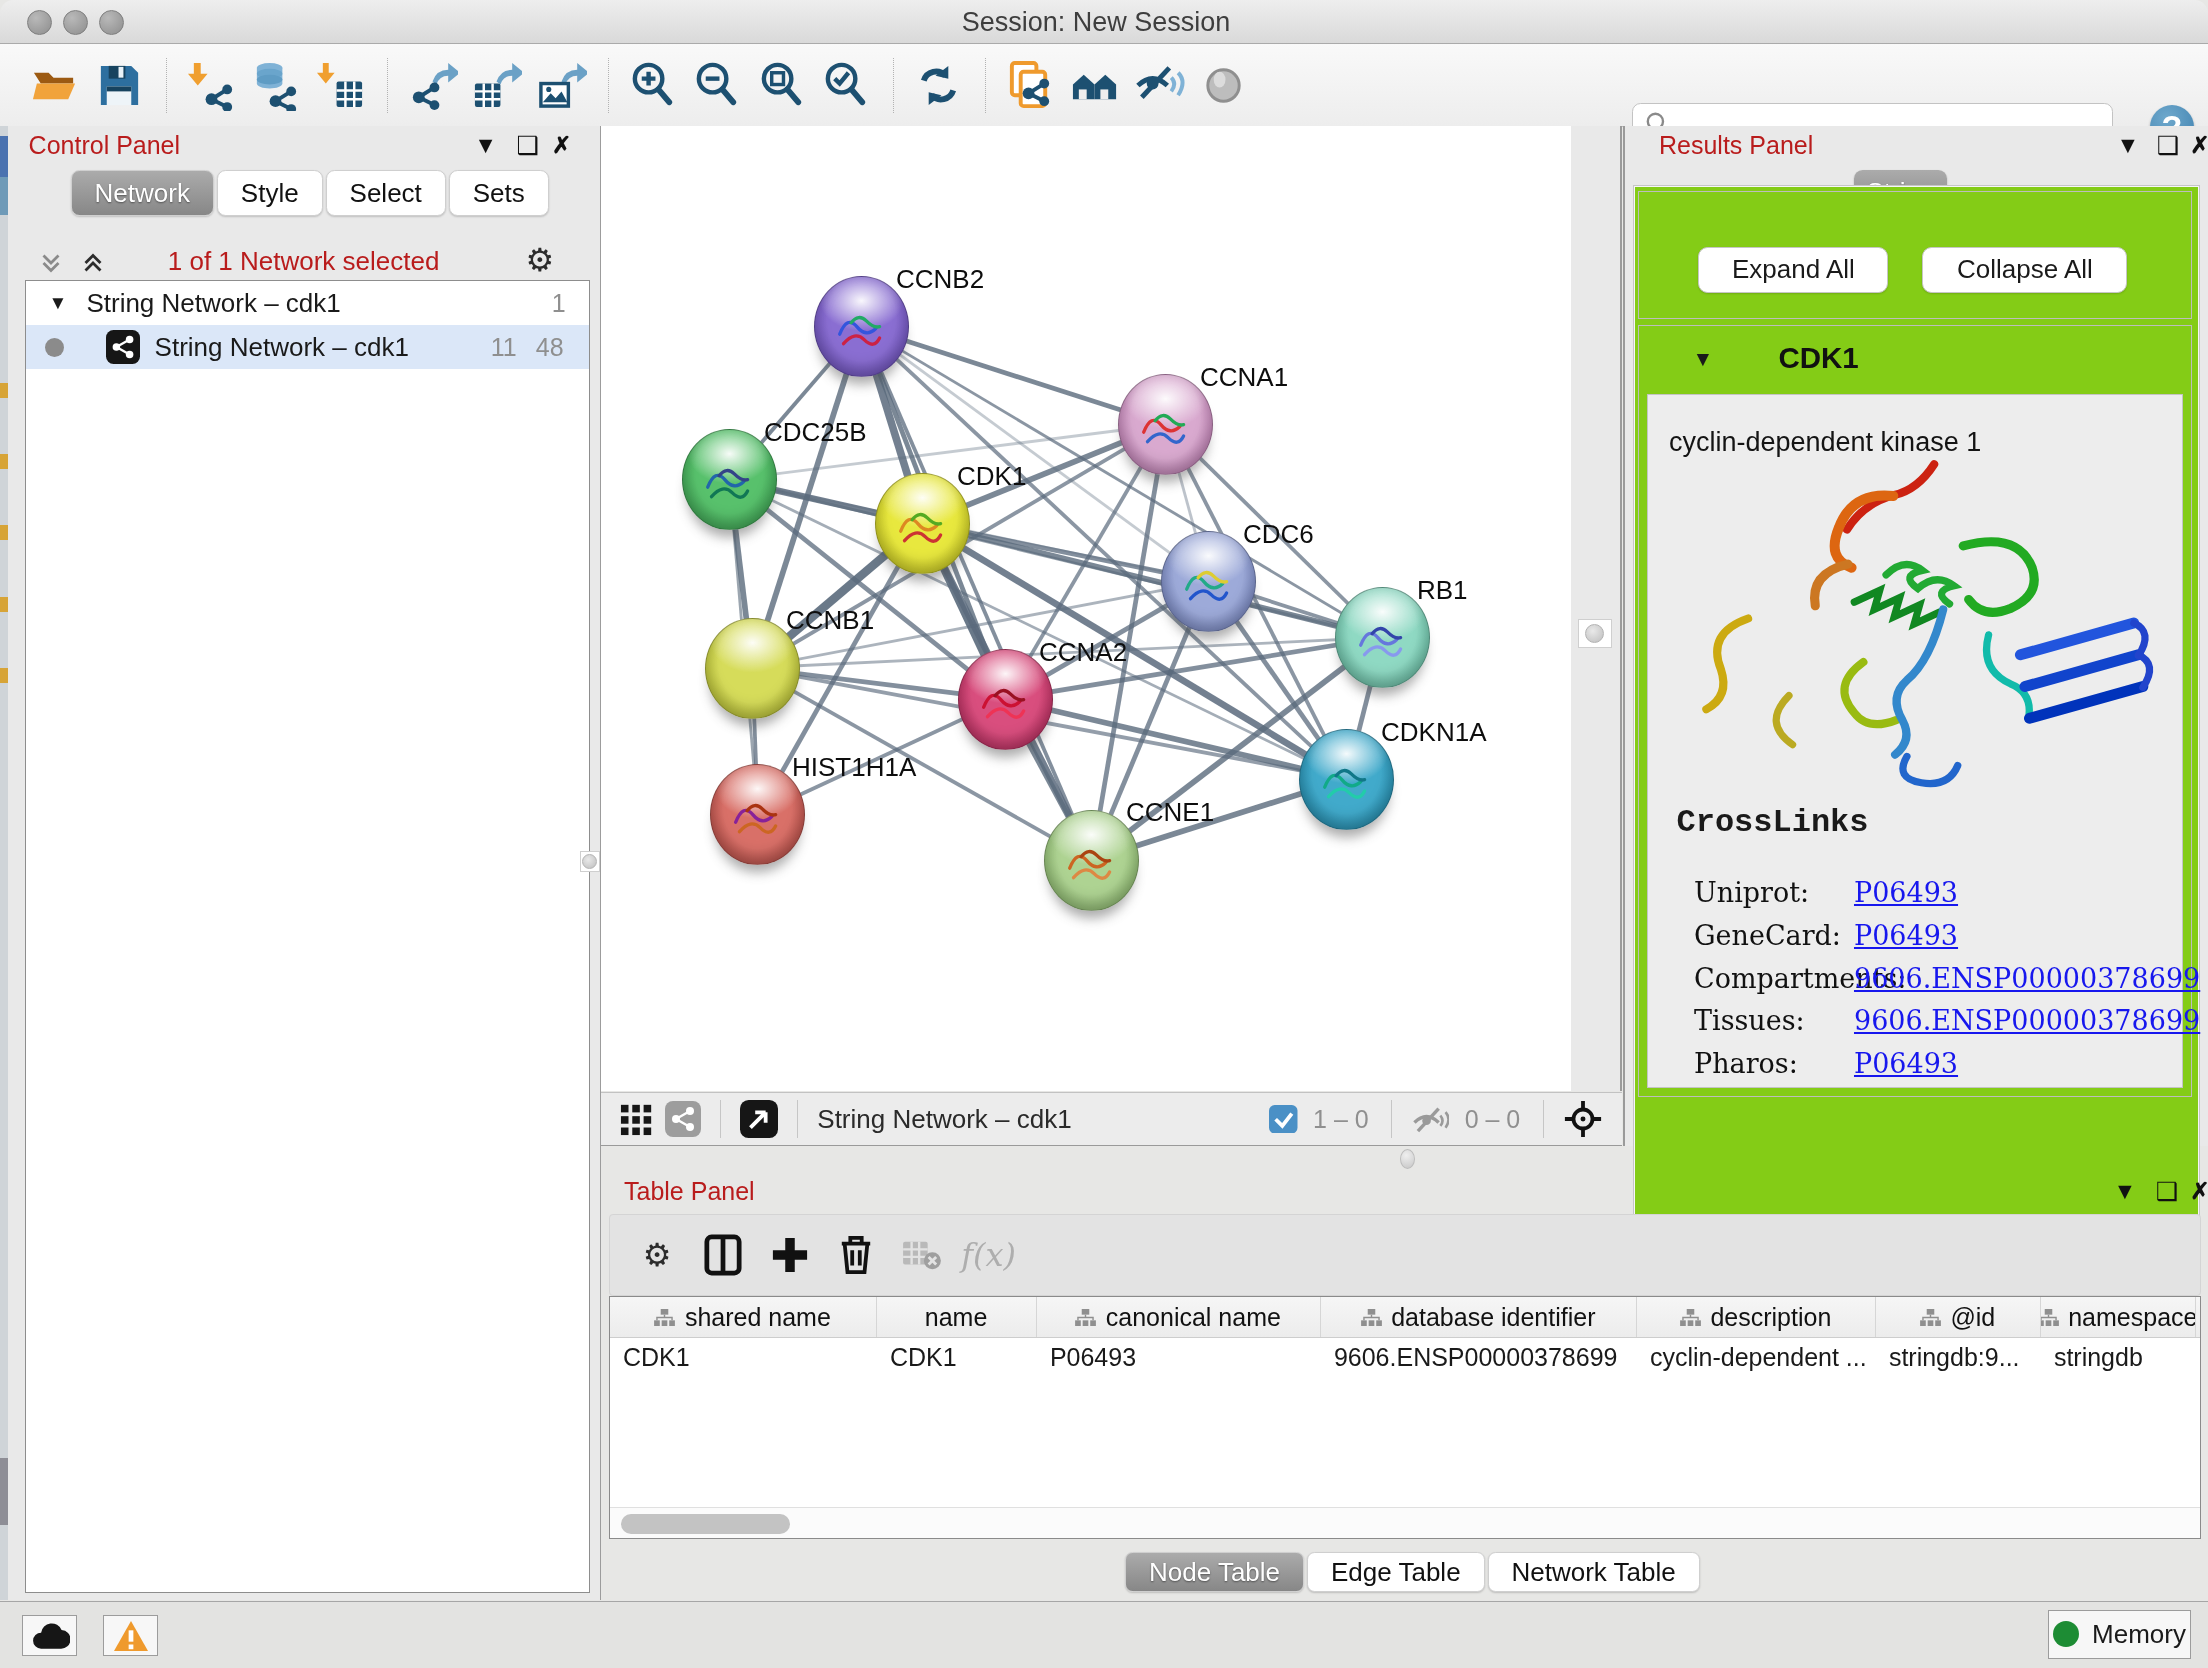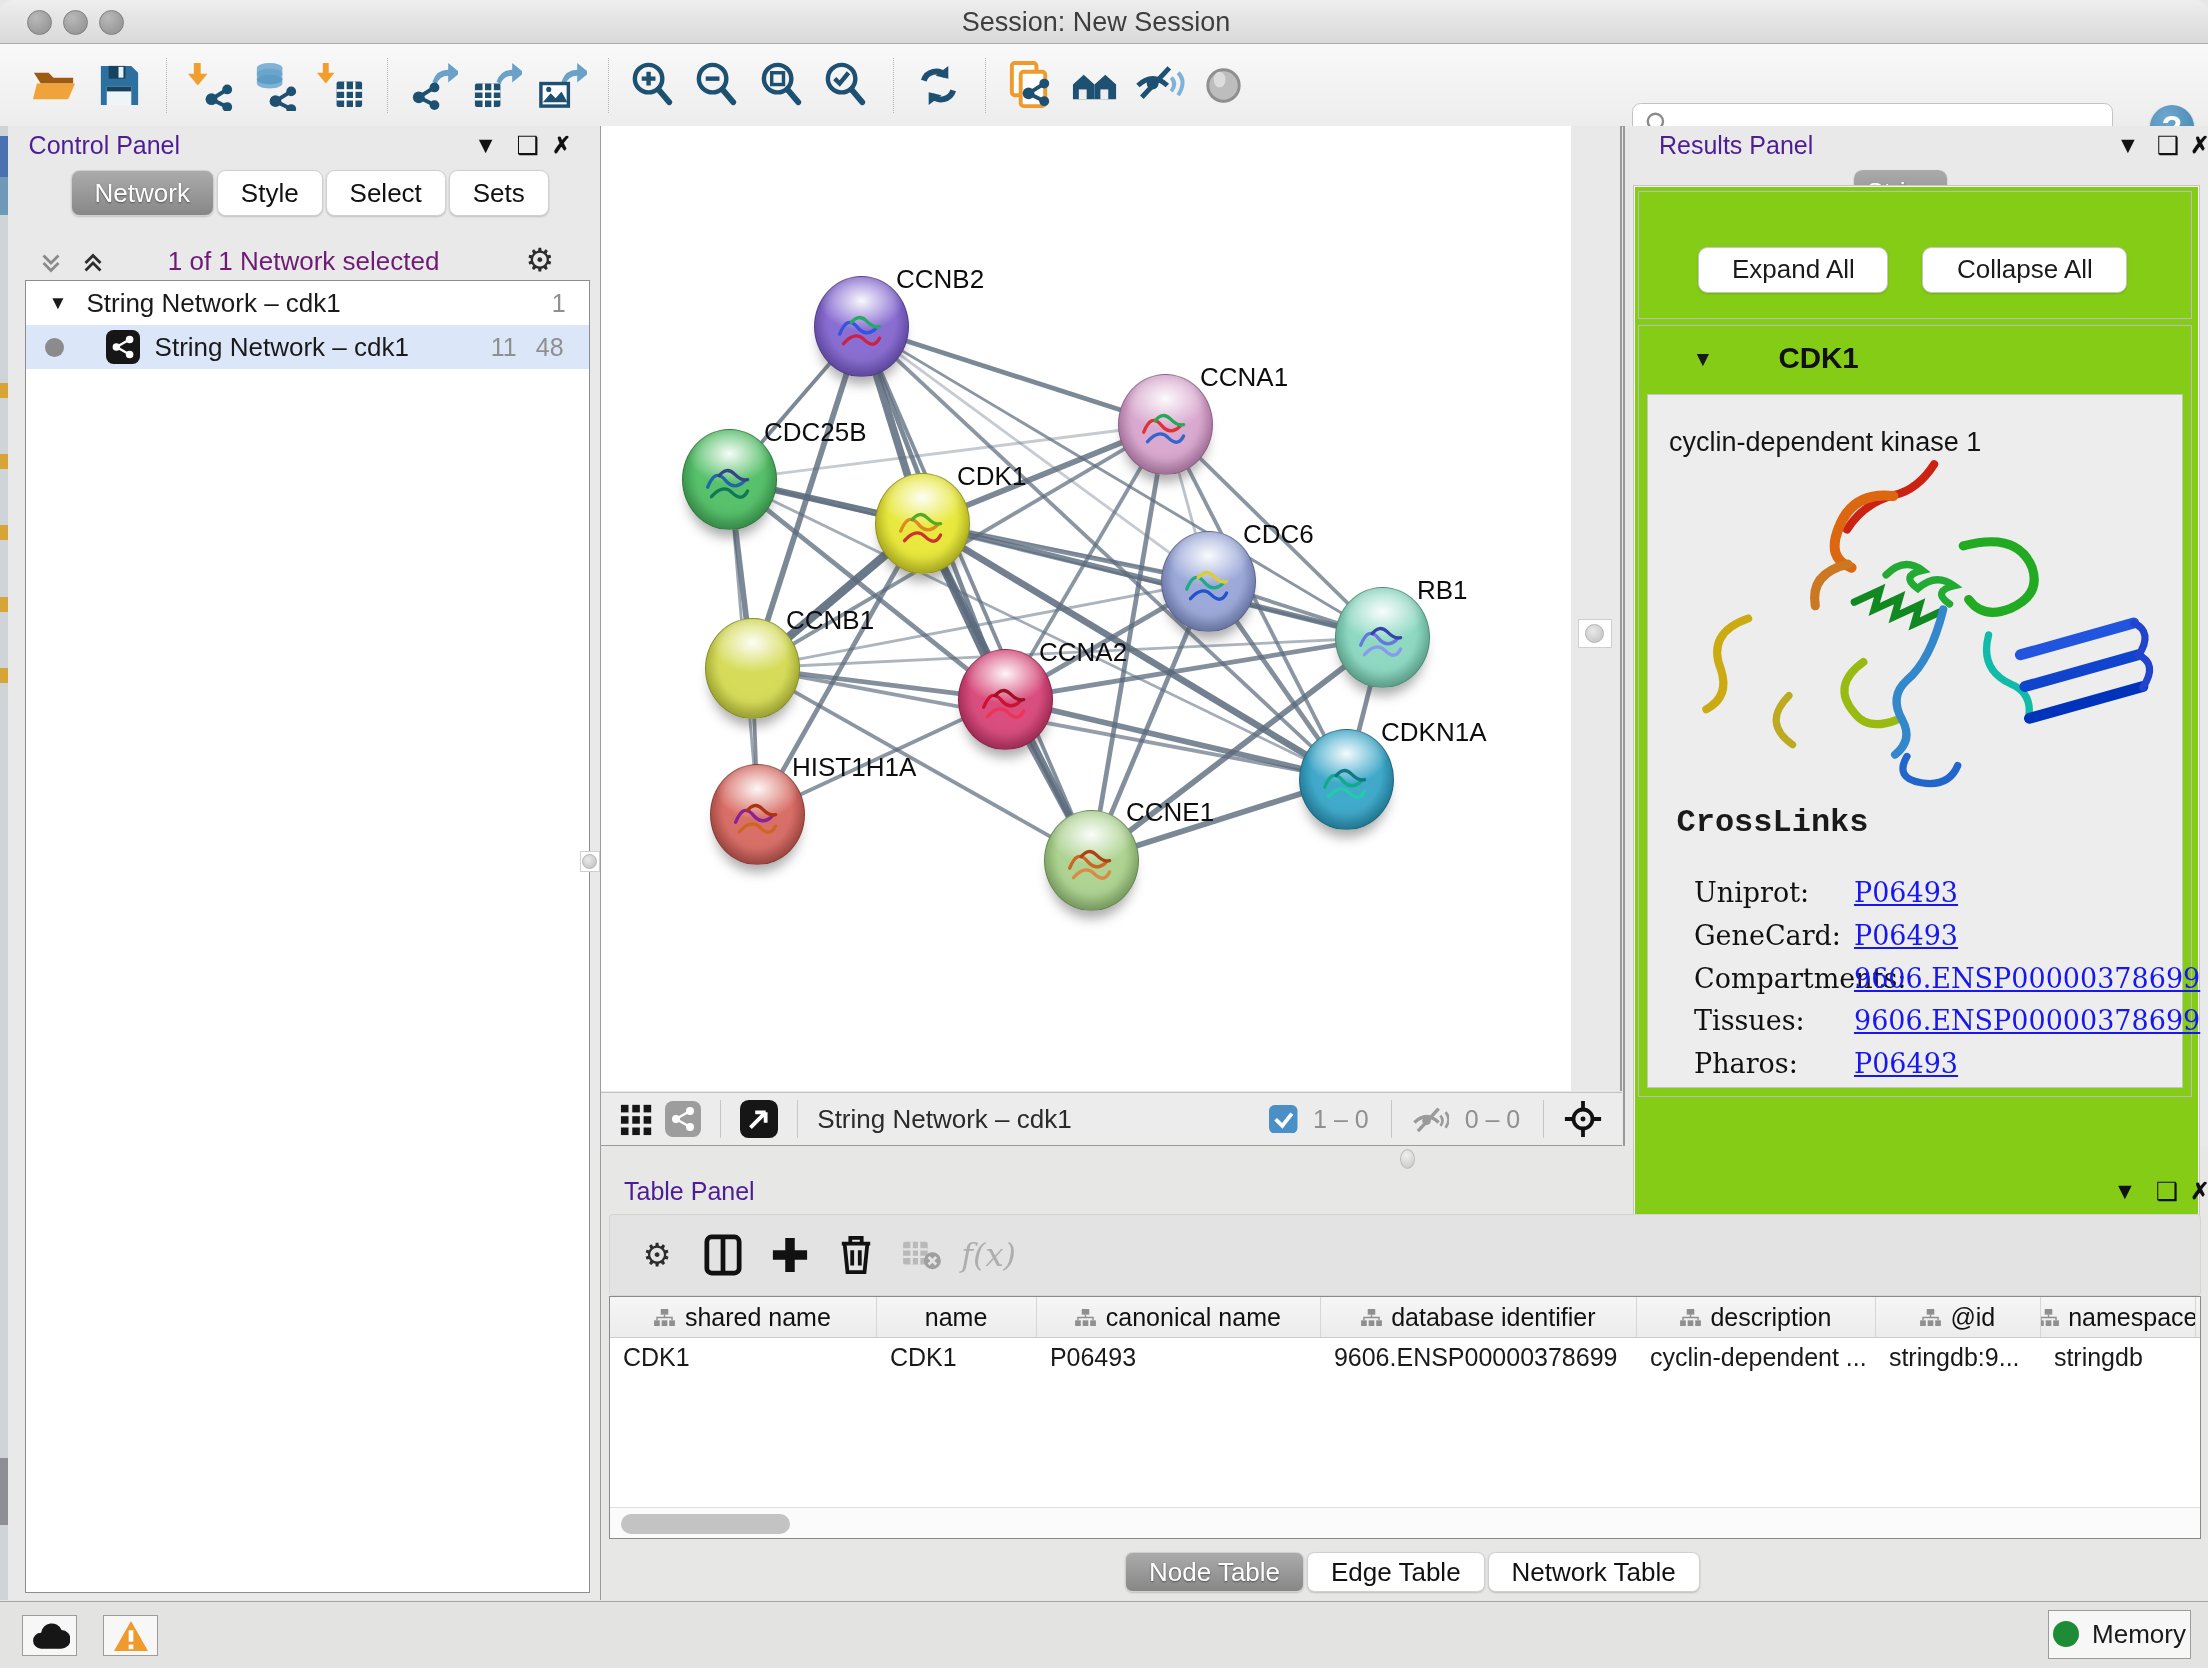--- a/index.html
+++ b/index.html
@@ -31,30 +31,30 @@
     display:flex; align-items:center; justify-content:center; box-shadow:0 1.9px 2.9px rgba(0,0,0,.3); }
 
   
   .left-strip { position:absolute; left:0; top:126px; width:7.6px; height:1474px; background:#cfd4d8; }
   .left-strip .sliver { position:absolute; left:0; width:7.6px; }
 
   
   .control-panel { position:absolute; left:7.6px; top:126px; width:593px; height:1474px;
     background:#e9e9e9; border-right:1.9px solid #9c9c9c; }
   .panel-head { position:absolute; left:0; top:0; width:100%; height:38px; }
-  .panel-title { position:absolute; left:21px; top:4.8px; font-size:25px; color:#4c1d95; }
+  .panel-title { position:absolute; left:21px; top:4.8px; font-size:25px; color:#b91c1c; }
   .ph-btn { position:absolute; top:5.7px; width:32px; height:27px; display:flex; align-items:center; justify-content:center;
     font-size:23px; color:#111; }
   .seg-row { position:absolute; display:flex; }
   .seg { height:46px; padding:0 23px; background:#fff; border:1px solid #cfcfcf; border-radius:8.6px;
     font-size:26px; display:flex; align-items:center; margin-right:2.9px; color:#111;
     box-shadow:0 1px 1.9px rgba(0,0,0,.18); }
   .seg.sel { background:linear-gradient(#ababab,#878787); color:#fff; text-shadow:0 1px 1.9px rgba(0,0,0,.45); }
   .cp-status { position:absolute; left:0; top:118px; width:100%; height:38px; }
-  .cp-status .label { position:absolute; left:0; right:0; text-align:center; top:1.9px; font-size:26px; color:#701a75; }
+  .cp-status .label { position:absolute; left:0; right:0; text-align:center; top:1.9px; font-size:26px; color:#b91c1c; }
   .net-list { position:absolute; left:17px; top:154px; width:565px; height:1313px; background:#fff;
     border:1.9px solid #8d8d8d; }
   .tree-row { position:relative; height:44px; display:flex; align-items:center; font-size:26px; }
   .tree-row.selected { background:#dbe7f8; }
   .tree-count { position:absolute; font-size:25px; color:#8f8f8f; }
 
   
   .net-canvas { position:absolute; left:601px; top:126px; width:970px; height:965px; background:#fff; }
   .net-gutter { position:absolute; left:1571px; top:126px; width:51px; height:965px; background:#e9e9e9;
     border-right:2.9px double #9a9a9a; }

